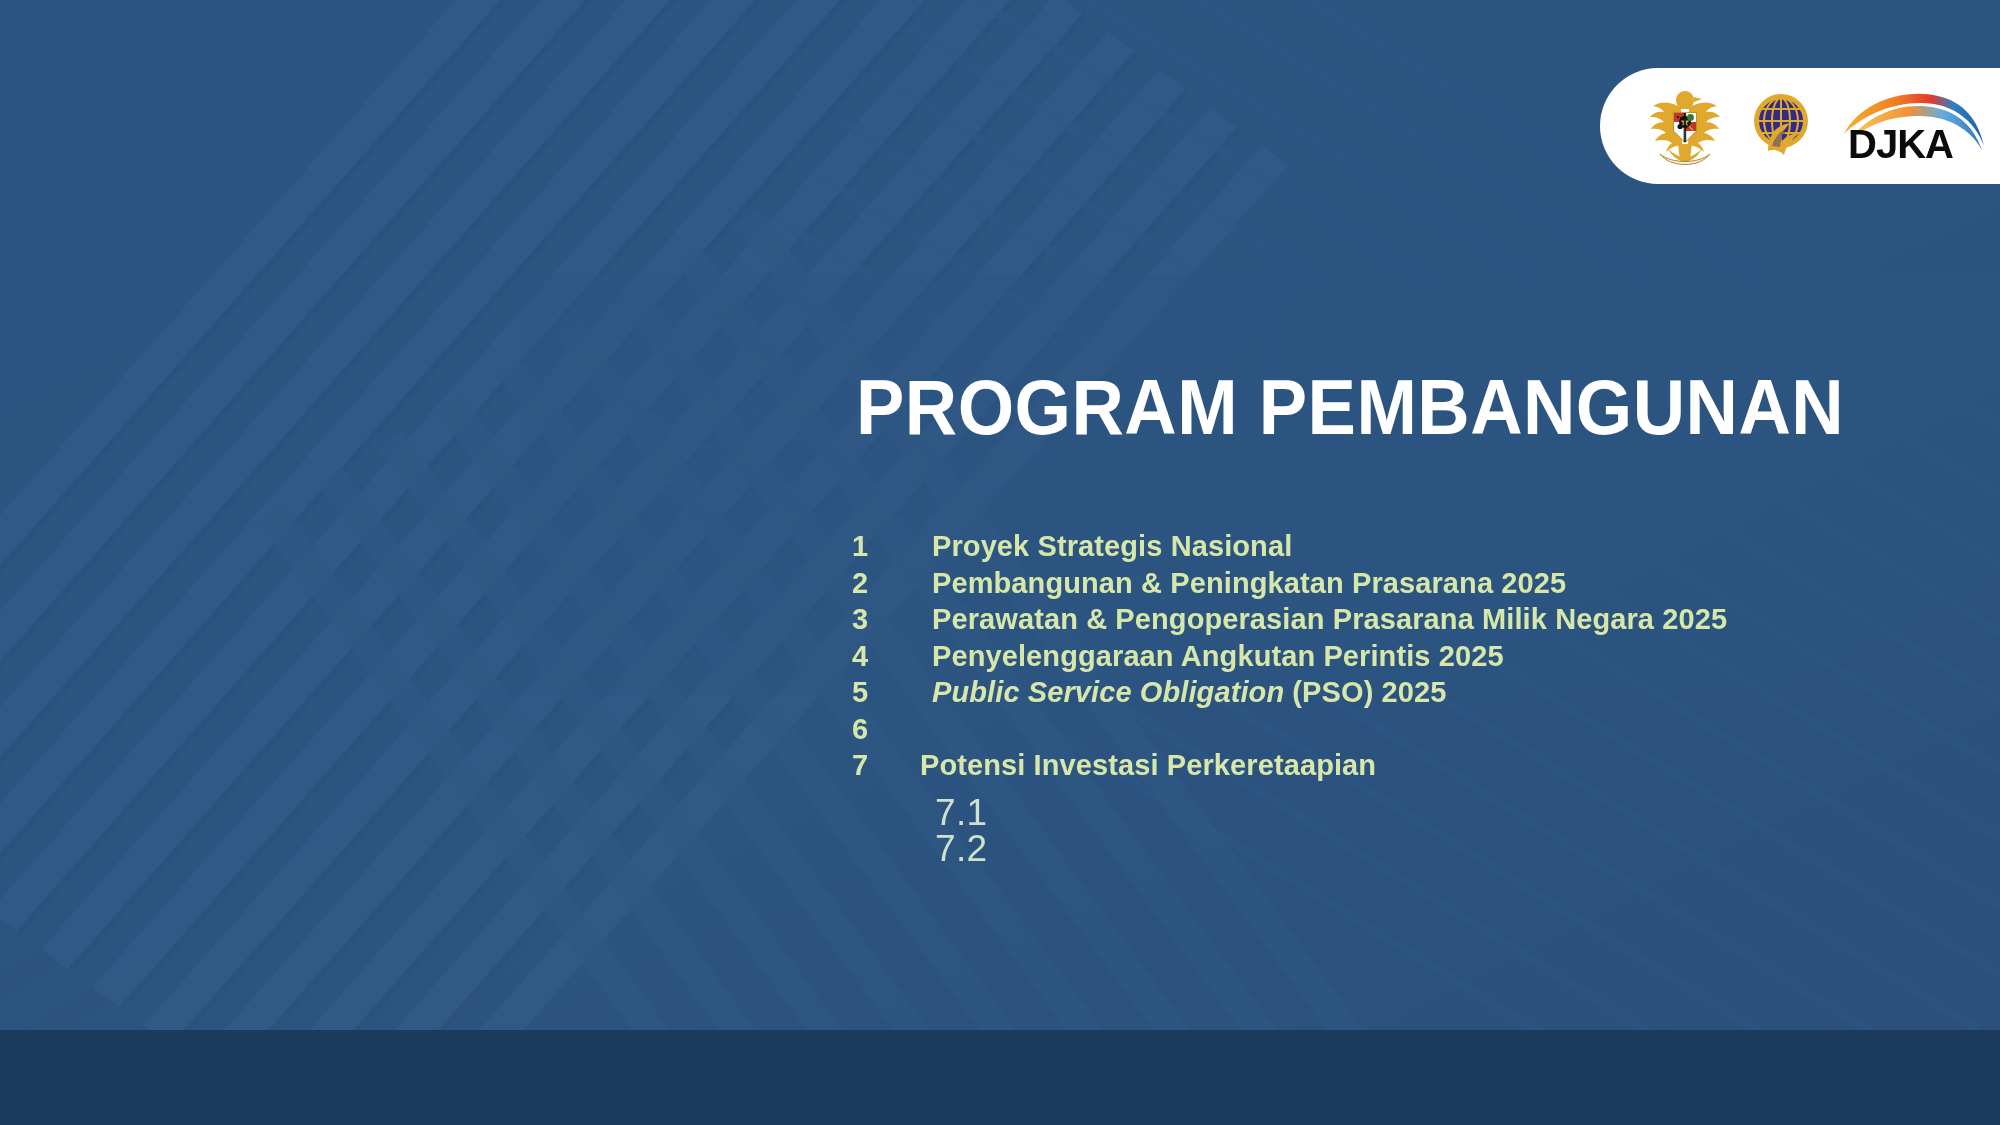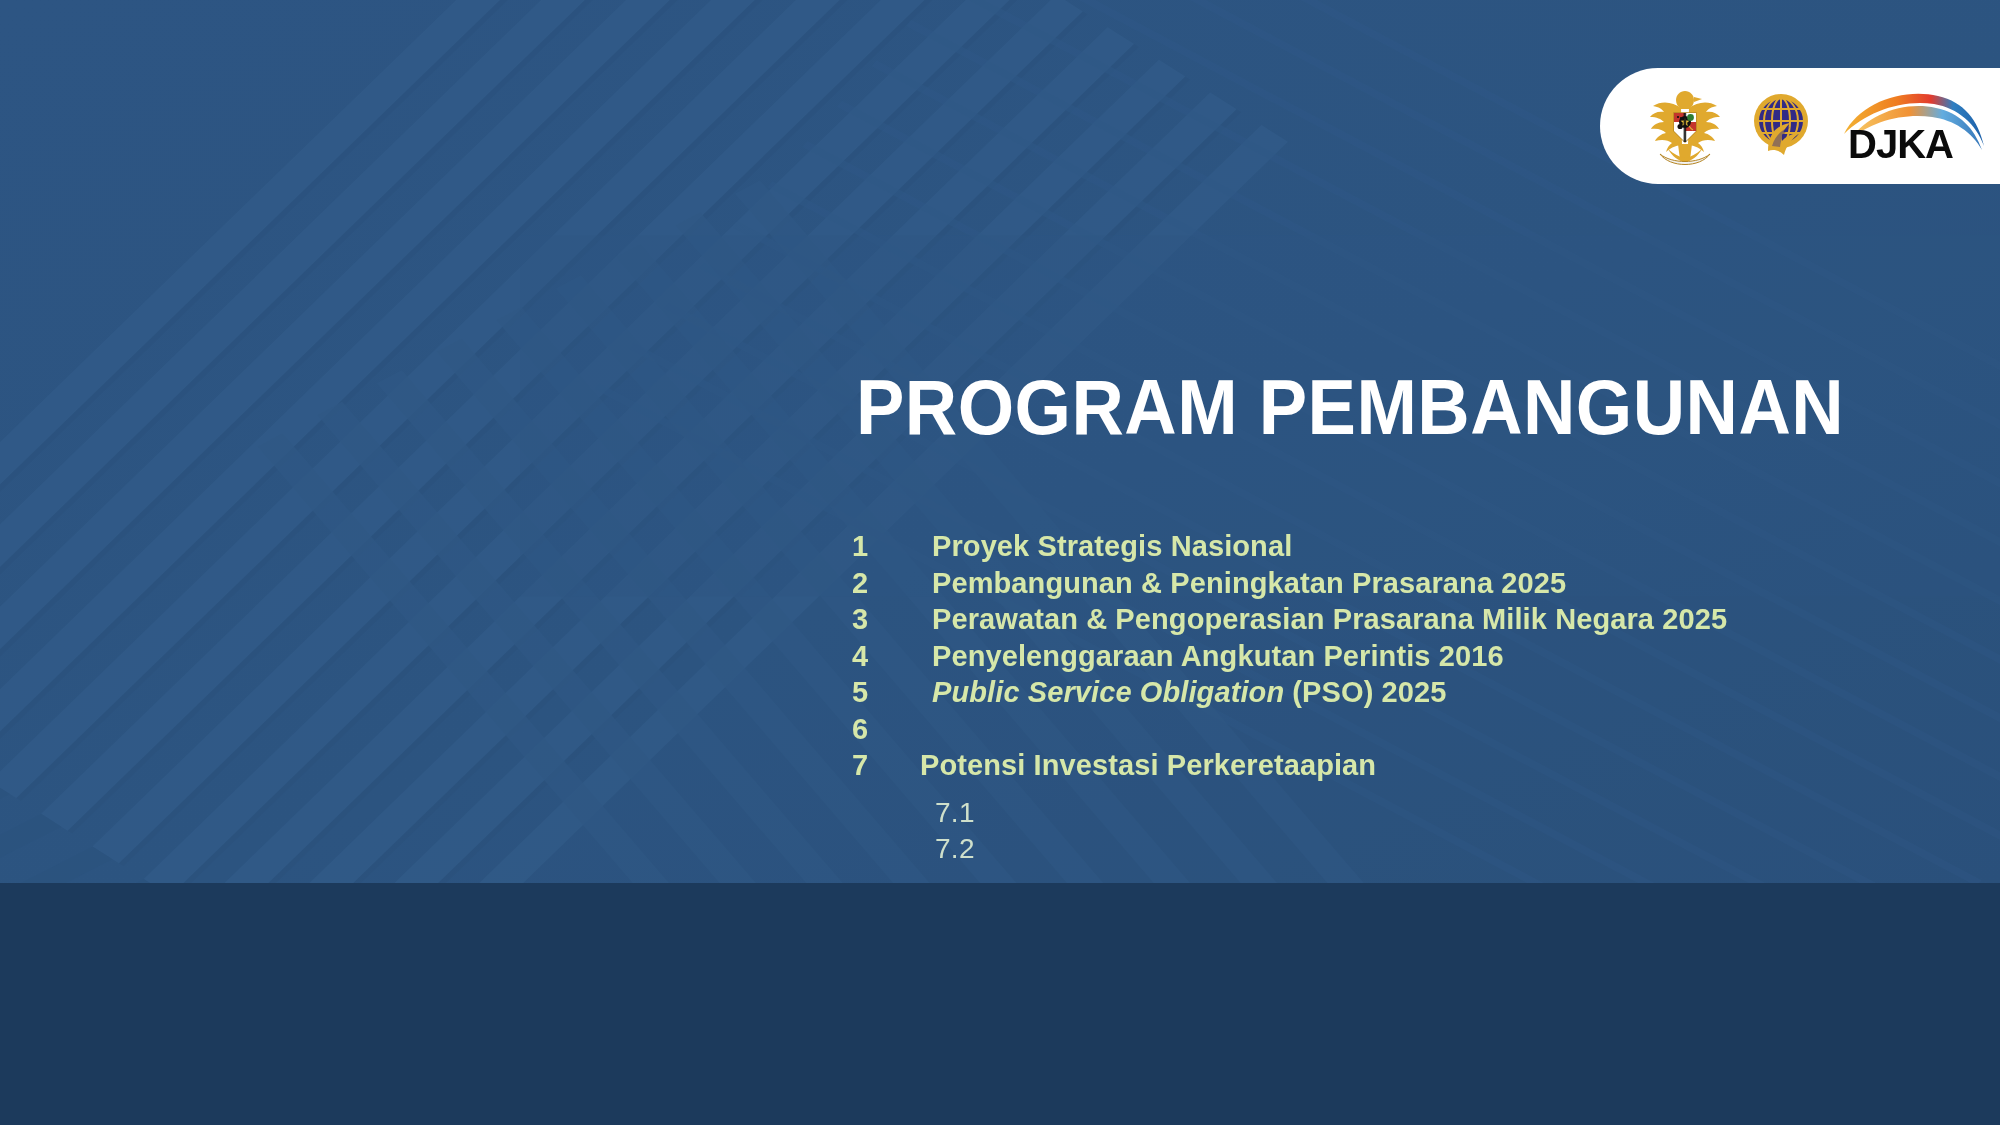--- a/index.html
+++ b/index.html
@@ -4,21 +4,21 @@
 <title>Program Pembangunan</title>
 <style>
   html, body {
     margin: 0;
     padding: 0;
     background: #1c3a5c;
   }
   .slide {
     position: relative;
     width: 2000px;
-    height: 883px;
+    height: 1030px;
     overflow: hidden;
     background: #2d5583;
     font-family: "Liberation Sans", sans-serif;
   }
 
   
   .bg-art {
     position: absolute;
     inset: 0;
     overflow: hidden;
@@ -89,21 +89,21 @@
   .item .label .ital { font-style: italic; }
 
   
   .sublist {
     position: absolute;
     left: 935px;
     top: 795px;
     color: #cfe0cb;
     font-family: "Liberation Sans", sans-serif;
     font-weight: normal;
-    font-size: 28px;
+    font-size: 37px;
     line-height: 36px;
     letter-spacing: 0.3px;
   }
   .subitem { display: flex; white-space: nowrap; }
   .subitem .snum { width: 52px; flex: 0 0 52px; }
 </style>
 </head>
 <body>
 
 <div class="slide">
@@ -317,21 +317,21 @@
       <span class="label">Pembangunan &amp; Peningkatan Prasarana 2025</span>
     </div>
 
     <div class="item">
       <span class="num">3</span>
       <span class="label">Perawatan &amp; Pengoperasian Prasarana Milik Negara 2025</span>
     </div>
 
     <div class="item">
       <span class="num">4</span>
-      <span class="label">Penyelenggaraan Angkutan Perintis 2016</span>
+      <span class="label">Penyelenggaraan Angkutan Perintis 2025</span>
     </div>
 
     <div class="item">
       <span class="num">5</span>
       <span class="label"><span class="ital">Public Service Obligation</span><span> (PSO) 2025</span></span>
     </div>
 
     <div class="item">
       <span class="num">6</span>
     </div>

